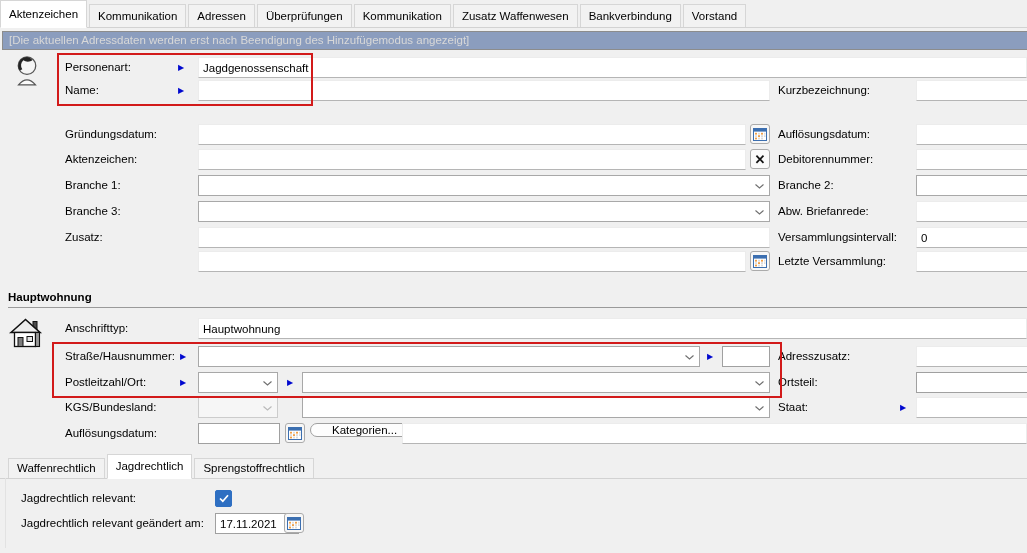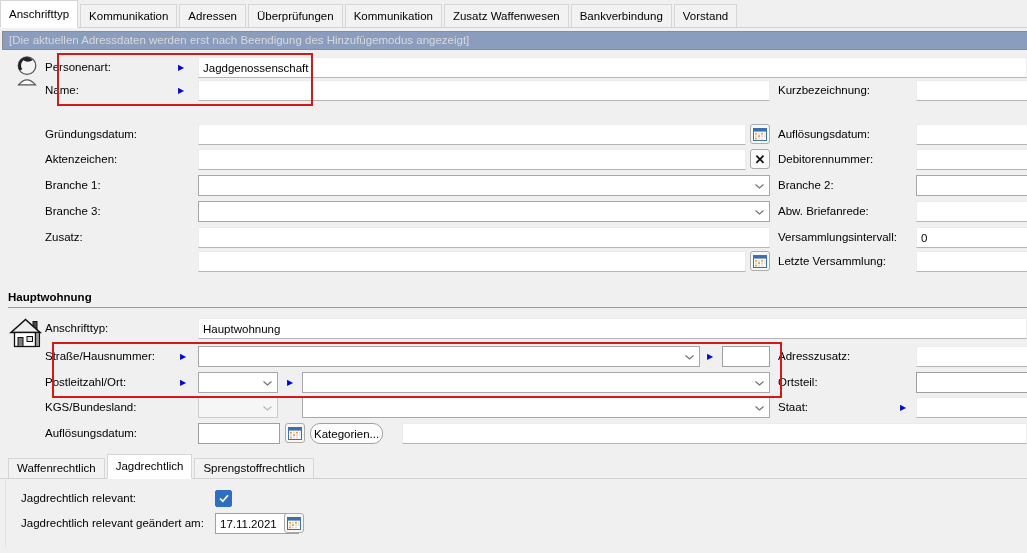--- a/index.html
+++ b/index.html
@@ -11,34 +11,34 @@
   .tab{height:22px;line-height:22px;padding:0 8px;border:1px solid #d6d6d6;border-bottom:none;
        background:#f2f2f2;margin-right:2px;white-space:nowrap;cursor:default;}
   .tab.active{background:#fff;height:26px;line-height:26px;margin-bottom:-1px;border-bottom:1px solid #fff;}
   
   .infobar{position:absolute;left:2px;top:31px;width:1019px;height:17px;line-height:17px;
            border:1px solid #8c8c8c;padding-left:6px;color:#d8d8d8;background:#8b9dbe;box-sizing:content-box;
            white-space:nowrap;overflow:hidden;}
   
   .row{position:absolute;left:0;width:1027px;height:22px;}
   .lbl{position:absolute;top:0;height:21px;line-height:21px;white-space:nowrap;}
-  .c1{left:45px;} .c2{left:778px;}
+  .c1{left:65px;} .c2{left:778px;}
   .field{position:absolute;top:0;height:21px;background:#fff;border:1px solid #ececec;
          border-bottom:1px solid #b5b5b5;box-sizing:border-box;font-family:inherit;font-size:inherit;
          padding:0 4px;outline:none;}
   .boxed{border:1px solid #a0a0a0;}
   .combo{position:absolute;top:0;height:21px;background:#fff;border:1px solid #a8a8a8;box-sizing:border-box;}
   .combo .chev{position:absolute;right:5px;top:8px;}
   .combo.disabled{background:#f6f6f6;border-color:#cccccc;}
   .arrow{position:absolute;top:0;height:21px;line-height:21px;color:#0008cf;font-size:8px;}
   .iconbtn{position:absolute;top:0;width:20px;height:20px;border:1px solid #ababab;border-radius:3px;
            background:#f7f7f7;display:flex;align-items:center;justify-content:center;padding:0;cursor:pointer;}
   .iconbtn.xbtn{font-size:13px;font-weight:bold;color:#111;background:#fafafa;}
-  .pushbtn{position:absolute;top:0;height:21px;border:1px solid #a0a0a0;border-radius:10px;background:#fdfdfd;
-           font-family:inherit;font-size:inherit;padding:0 3px;cursor:pointer;}
+  .pushbtn{position:absolute;top:0;height:14px;border:1px solid #a0a0a0;border-radius:10px;background:#fdfdfd;
+           font-family:inherit;font-size:inherit;padding:0 21px;cursor:pointer;}
   .sechdr{position:absolute;left:8px;right:0;height:16px;font-weight:bold;border-bottom:1px solid #9a9a9a;}
   
   .btabs{position:absolute;left:0;top:455px;width:1027px;height:23px;display:flex;align-items:flex-end;
          border-bottom:1px solid #d2d2d2;box-sizing:content-box;padding-left:8px;}
   .btab{height:19px;line-height:19px;padding:0 8px;border:1px solid #d6d6d6;border-bottom:none;
         background:#f2f2f2;margin-right:2px;white-space:nowrap;cursor:default;}
   .btab.active{background:#fff;height:23px;line-height:23px;margin-bottom:-1px;border-bottom:1px solid #fff;}
   .pageedge{position:absolute;left:5px;top:478px;width:1px;height:70px;background:#e2e2e2;}
   
   .cbx{position:absolute;width:15px;height:15px;background:#2e6fc2;border:1px solid #2e6fc2;border-radius:2px;
@@ -86,21 +86,21 @@
       <rect x="27.5" y="15.5" width="4" height="14" fill="#9a9a9a" stroke="#111" stroke-width="1.1"></rect>
       <rect x="10" y="20.5" width="5" height="9" fill="#7d7d7d" stroke="#111"></rect>
       <rect x="19" y="19.5" width="5.5" height="5" fill="#e2e2e2" stroke="#111"></rect>
     </symbol>
   </defs>
 </svg>
 
 <div class="stage">
 
   <div class="tabstrip">
-    <div class="tab active">Anschrifttyp</div>
+    <div class="tab active">Aktenzeichen</div>
     <div class="tab">Kommunikation</div>
     <div class="tab">Adressen</div>
     <div class="tab">Überprüfungen</div>
     <div class="tab">Kommunikation</div>
     <div class="tab">Zusatz Waffenwesen</div>
     <div class="tab">Bankverbindung</div>
     <div class="tab">Vorstand</div>
   </div>
 
   <div class="infobar">[Die aktuellen Adressdaten werden erst nach Beendigung des Hinzufügemodus angezeigt]</div>

